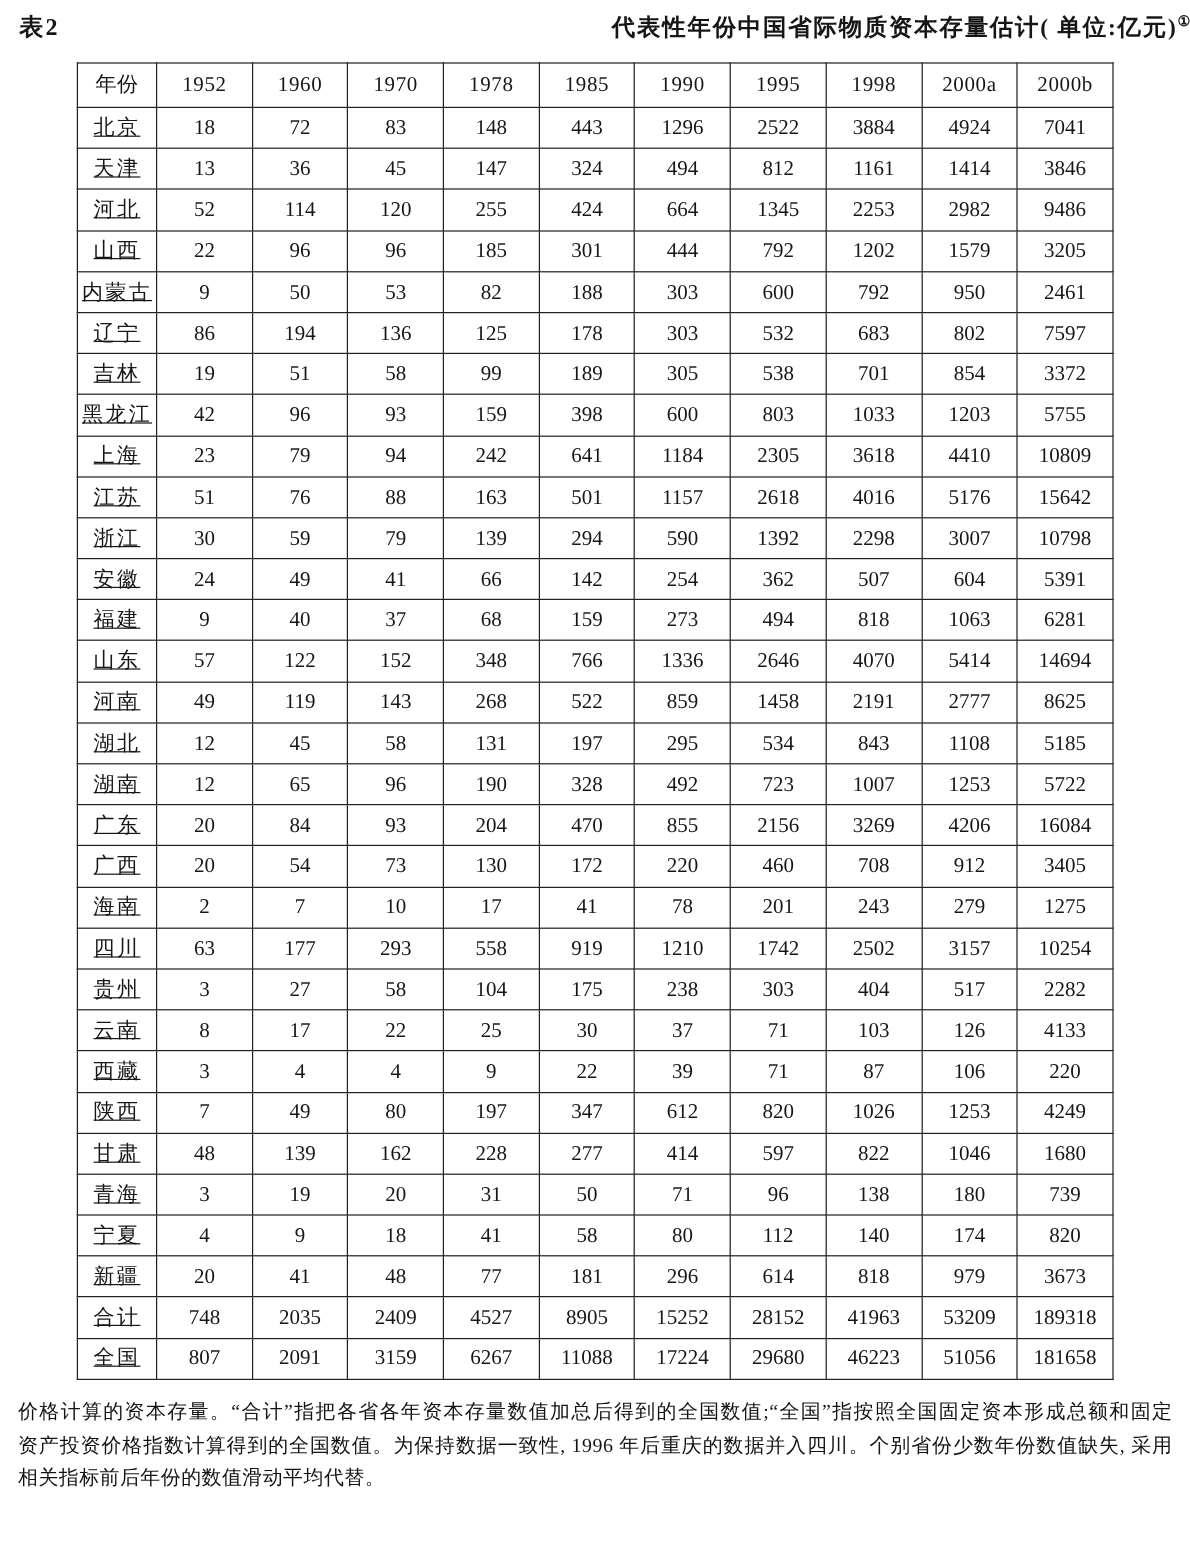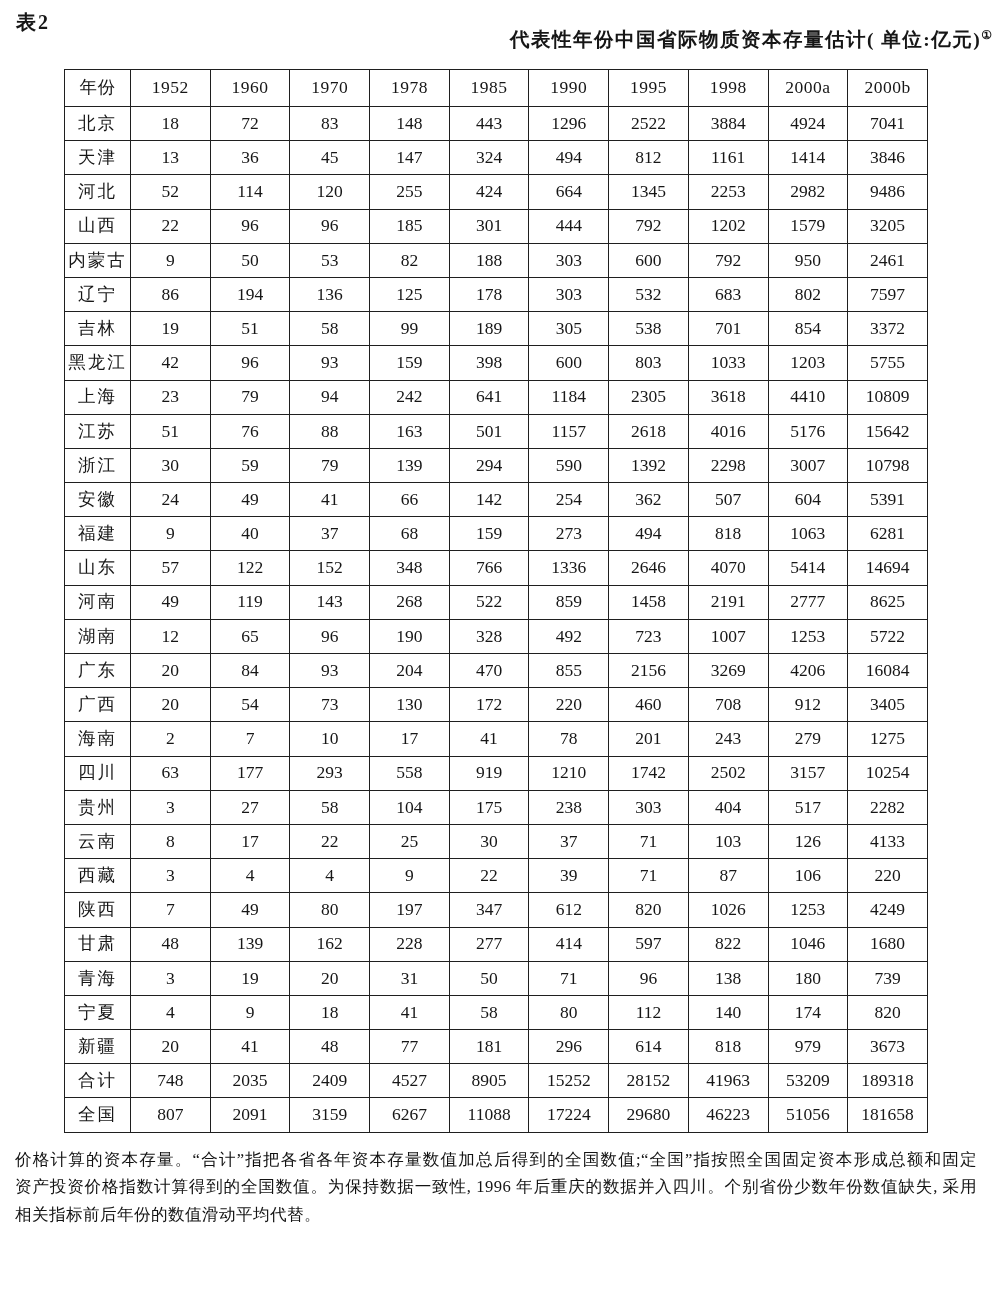--- a/index.html
+++ b/index.html
@@ -3,21 +3,21 @@
 <meta charset="utf-8">
 <style>
   html,body{margin:0;padding:0;}
   body{
     width:992px;height:1306px;background:#ffffff;color:#161616;
     font-family:"Liberation Serif","DejaVu Serif",serif;
     -webkit-font-smoothing:antialiased;
   }
   .page{position:relative;width:992px;height:1306px;overflow:hidden;}
 
-  .title-row{position:relative;height:32px;padding-top:26px;}
+  .title-row{position:relative;height:32px;padding-top:9px;}
   .table-label{
     position:absolute;left:16px;top:9px;
     font-size:20px;font-weight:600;letter-spacing:2px;
   }
   .main-title{
     text-align:right;font-size:19.5px;letter-spacing:1.5px;
     font-weight:700;
   }
   .main-title sup{font-size:12px;vertical-align:super;letter-spacing:0;}
 
@@ -28,21 +28,21 @@
   table.cap col.label-col{width:66px;}
   table.cap th, table.cap td{
     border:1px solid #1f1f1f;
     text-align:center;vertical-align:middle;
     font-weight:normal;padding:0;
     font-size:17.5px;line-height:1;
     overflow:hidden;white-space:nowrap;
   }
   table.cap thead tr{height:37px;}
   table.cap tbody tr{height:34.2px;}
-  table.cap th.prov{letter-spacing:2px;}
+  table.cap th.prov{letter-spacing:2px;text-decoration:underline;}
   table.cap thead th{letter-spacing:0.5px;}
 
   .note{
     width:962px;margin:13px auto 0;
     font-size:16.6px;line-height:27.8px;color:#131313;
     letter-spacing:0.4px;
   }
   .note-line{text-align:justify;text-align-last:justify;}
   .note-line.first{text-indent:1.85em;}
   .note-line.last{text-align-last:left;}
@@ -266,20 +266,33 @@
           <td>143</td>
           <td>268</td>
           <td>522</td>
           <td>859</td>
           <td>1458</td>
           <td>2191</td>
           <td>2777</td>
           <td>8625</td>
         </tr>
         <tr>
+          <th class="prov">湖北</th>
+          <td>12</td>
+          <td>45</td>
+          <td>58</td>
+          <td>131</td>
+          <td>197</td>
+          <td>295</td>
+          <td>534</td>
+          <td>843</td>
+          <td>1108</td>
+          <td>5185</td>
+        </tr>
+        <tr>
           <th class="prov">湖南</th>
           <td>12</td>
           <td>65</td>
           <td>96</td>
           <td>190</td>
           <td>328</td>
           <td>492</td>
           <td>723</td>
           <td>1007</td>
           <td>1253</td>

